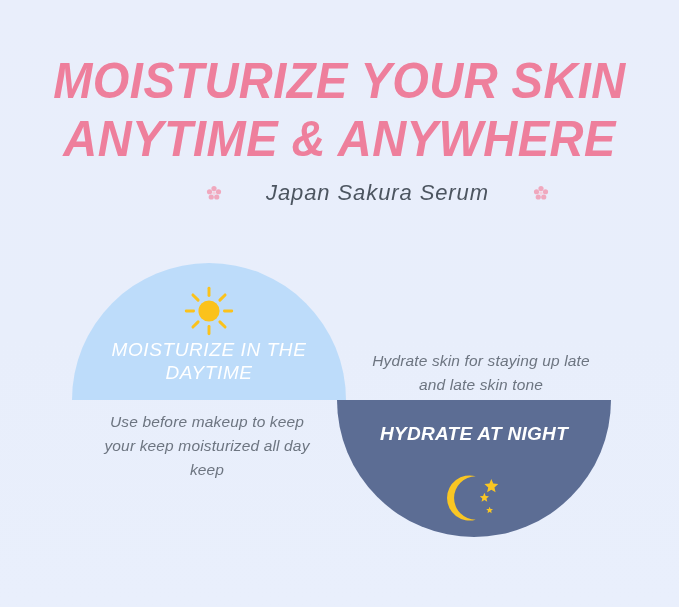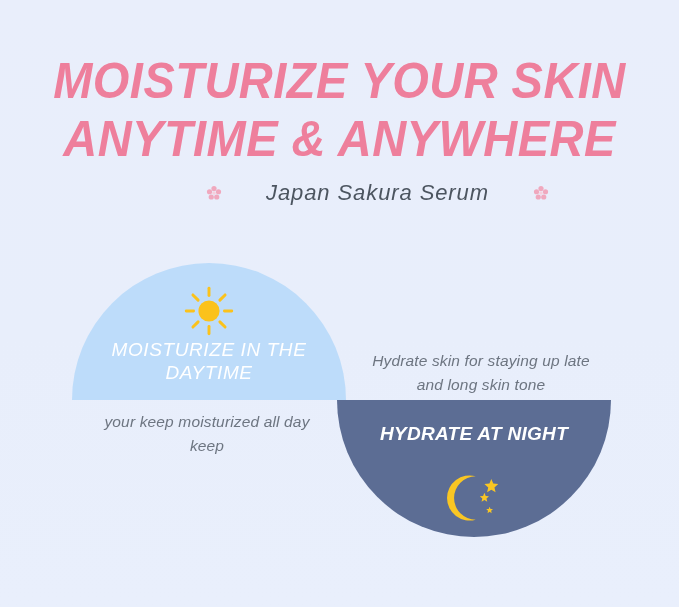--- a/index.html
+++ b/index.html
@@ -220,22 +220,23 @@
         </g>
       </svg>
       <div class="half-label">
         <span>MOISTURIZE</span>
         <span>IN THE DAYTIME</span>
       </div>
     </div>
 
     <div class="copy copy-night">
       <span>Hydrate skin for staying up late</span>
-      <span>and long skin tone</span>
+      <span>and late skin tone</span>
     </div>
 
     <div class="copy copy-day">
+      <span>Use before makeup to keep</span>
       <span>your keep moisturized all day</span>
       <span>keep</span>
     </div>
 
   </div>
 </div>
 
 </body></html>

